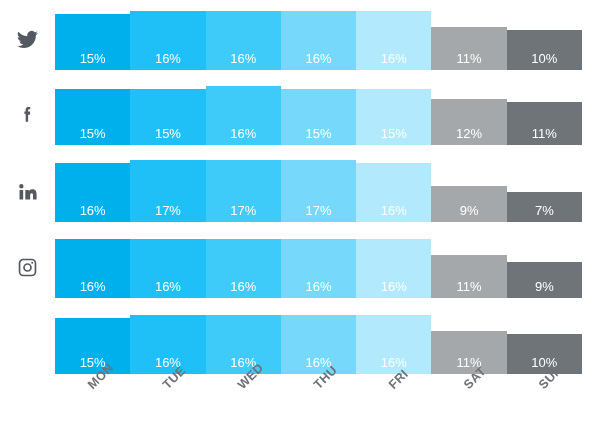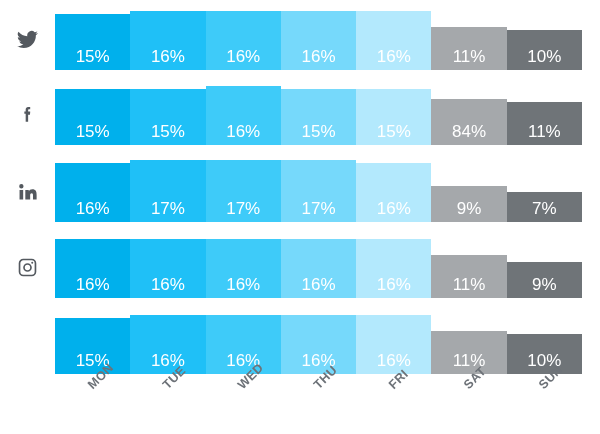--- a/index.html
+++ b/index.html
@@ -69,21 +69,21 @@
     box-sizing: border-box;
   }
 
   .bar-label {
     position: absolute;
     bottom: 5px;
     left: 0;
     right: 0;
     text-align: center;
     color: #ffffff;
-    font-size: 17px;
+    font-size: 13px;
     font-family: "Liberation Sans", sans-serif;
     line-height: 1;
     white-space: nowrap;
   }
 
   
   #x-axis {
     position: absolute;
     left: 55px;
     top: 382px;
@@ -178,21 +178,21 @@
             <span class="bar-label">15%</span>
           </div>
         </div>
         <div class="bar-cell" style="left: 301.143px; width: 75.2857px;">
           <div class="bar" title="Facebook FRI 15%" style="height: 55.6px; background: rgb(179, 233, 253);">
             <span class="bar-label">15%</span>
           </div>
         </div>
         <div class="bar-cell" style="left: 376.429px; width: 75.2857px;">
           <div class="bar" title="Facebook SAT 12%" style="height: 46px; background: rgb(165, 168, 171);">
-            <span class="bar-label">84%</span>
+            <span class="bar-label">12%</span>
           </div>
         </div>
         <div class="bar-cell" style="left: 451.714px; width: 75.2857px;">
           <div class="bar" title="Facebook SUN 11%" style="height: 42.8px; background: rgb(111, 116, 120);">
             <span class="bar-label">11%</span>
           </div>
         </div>
       </div>
     </div>
     <div class="row" style="top: 160px; height: 62px;">

